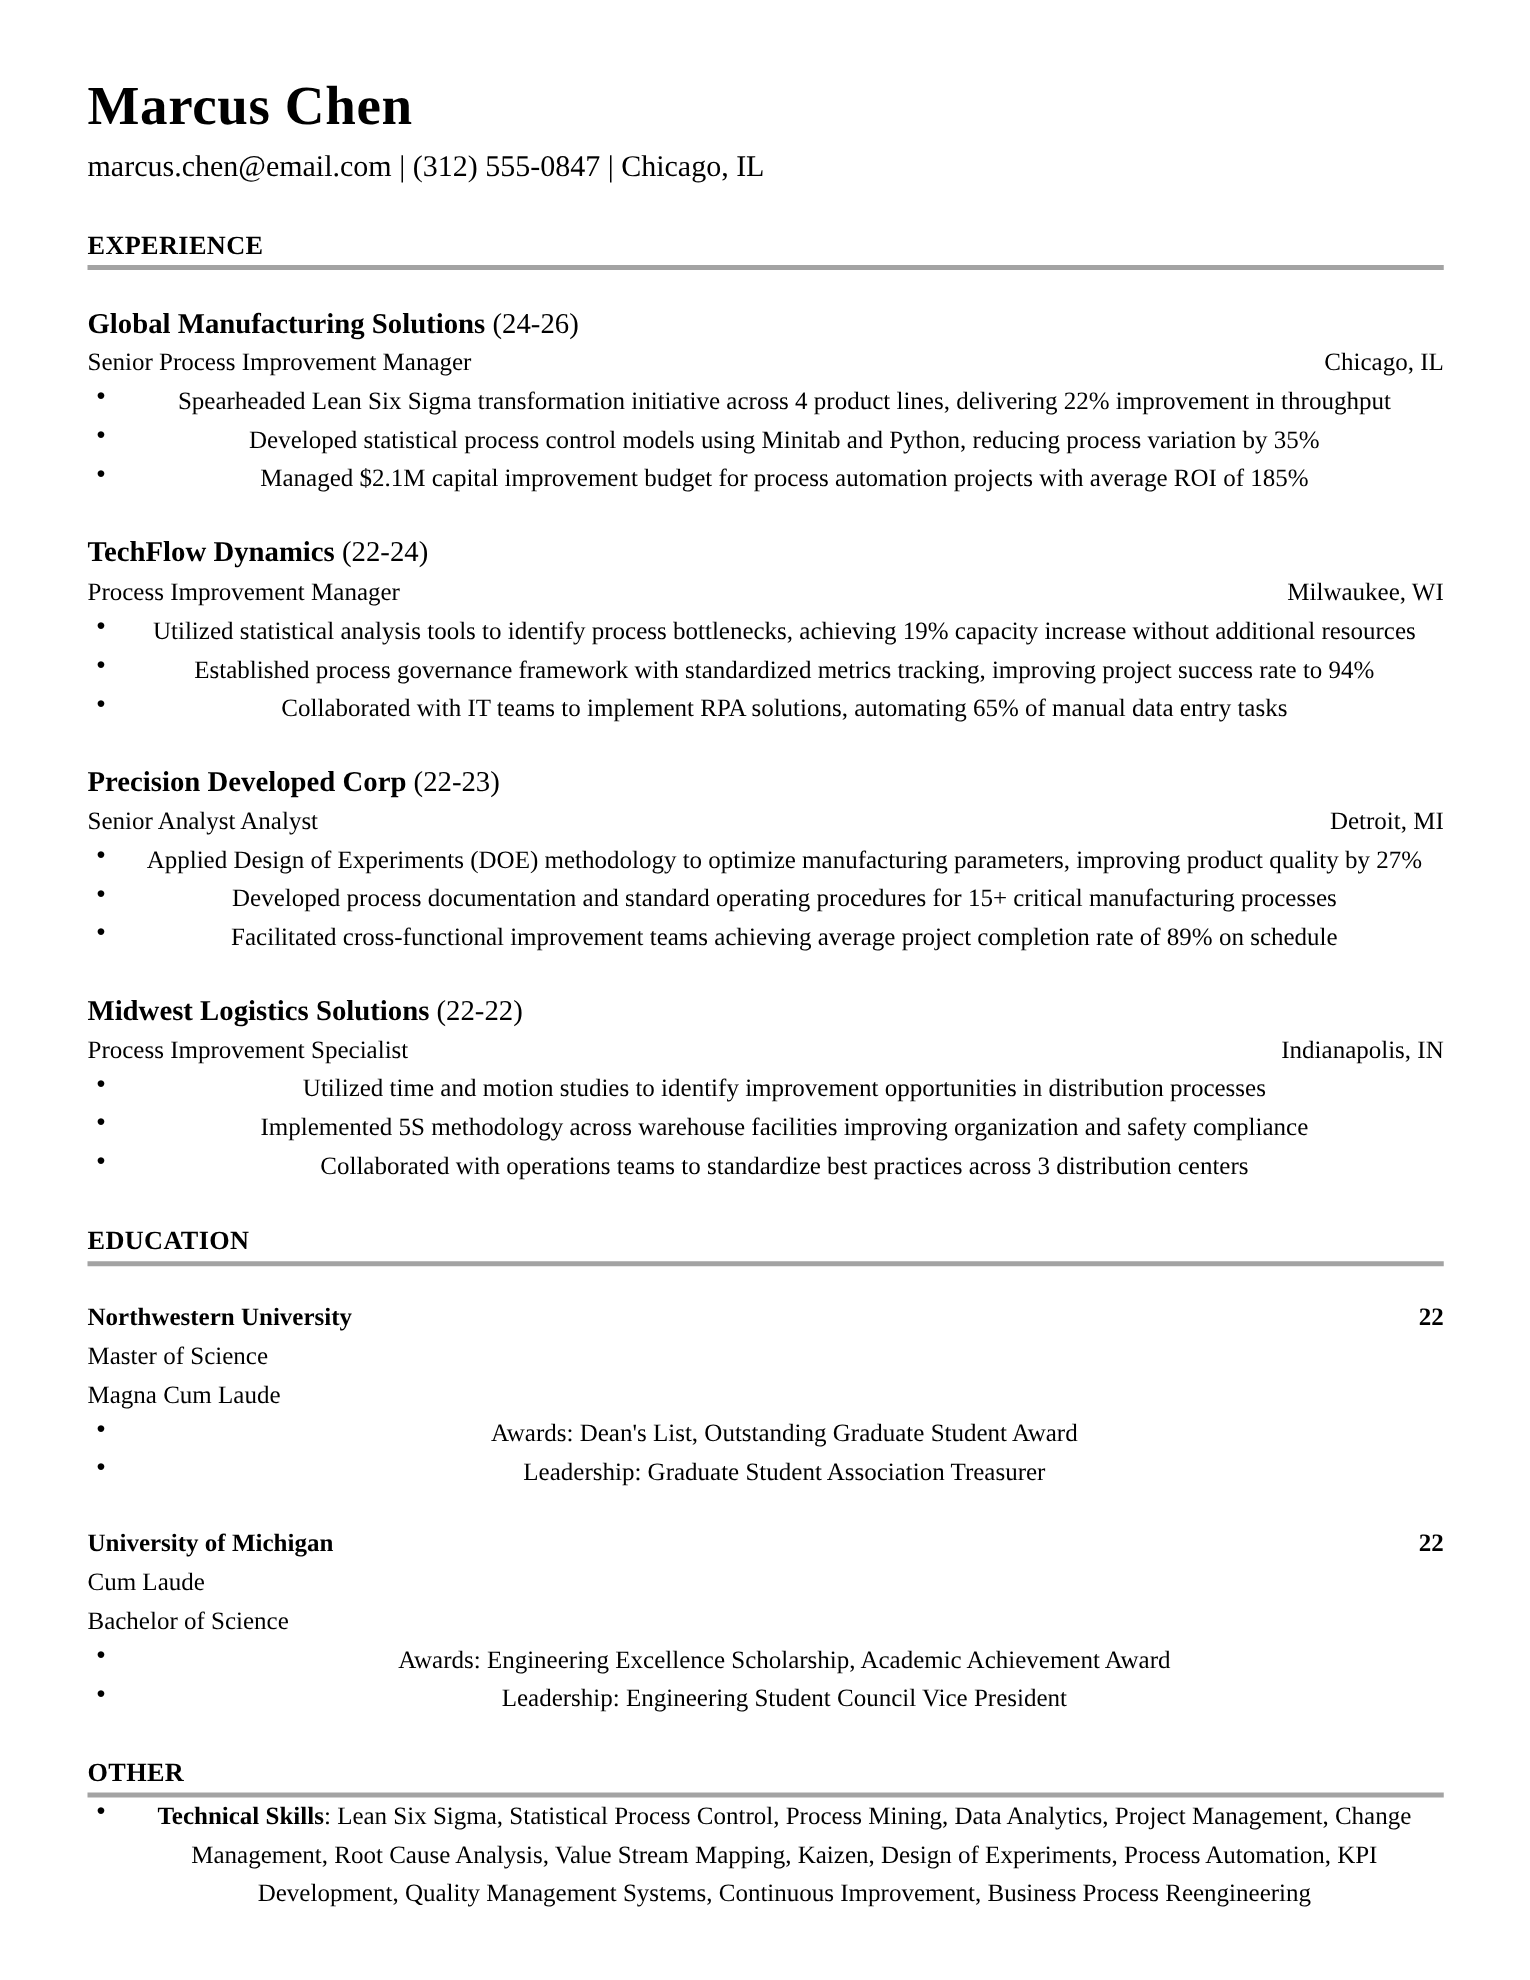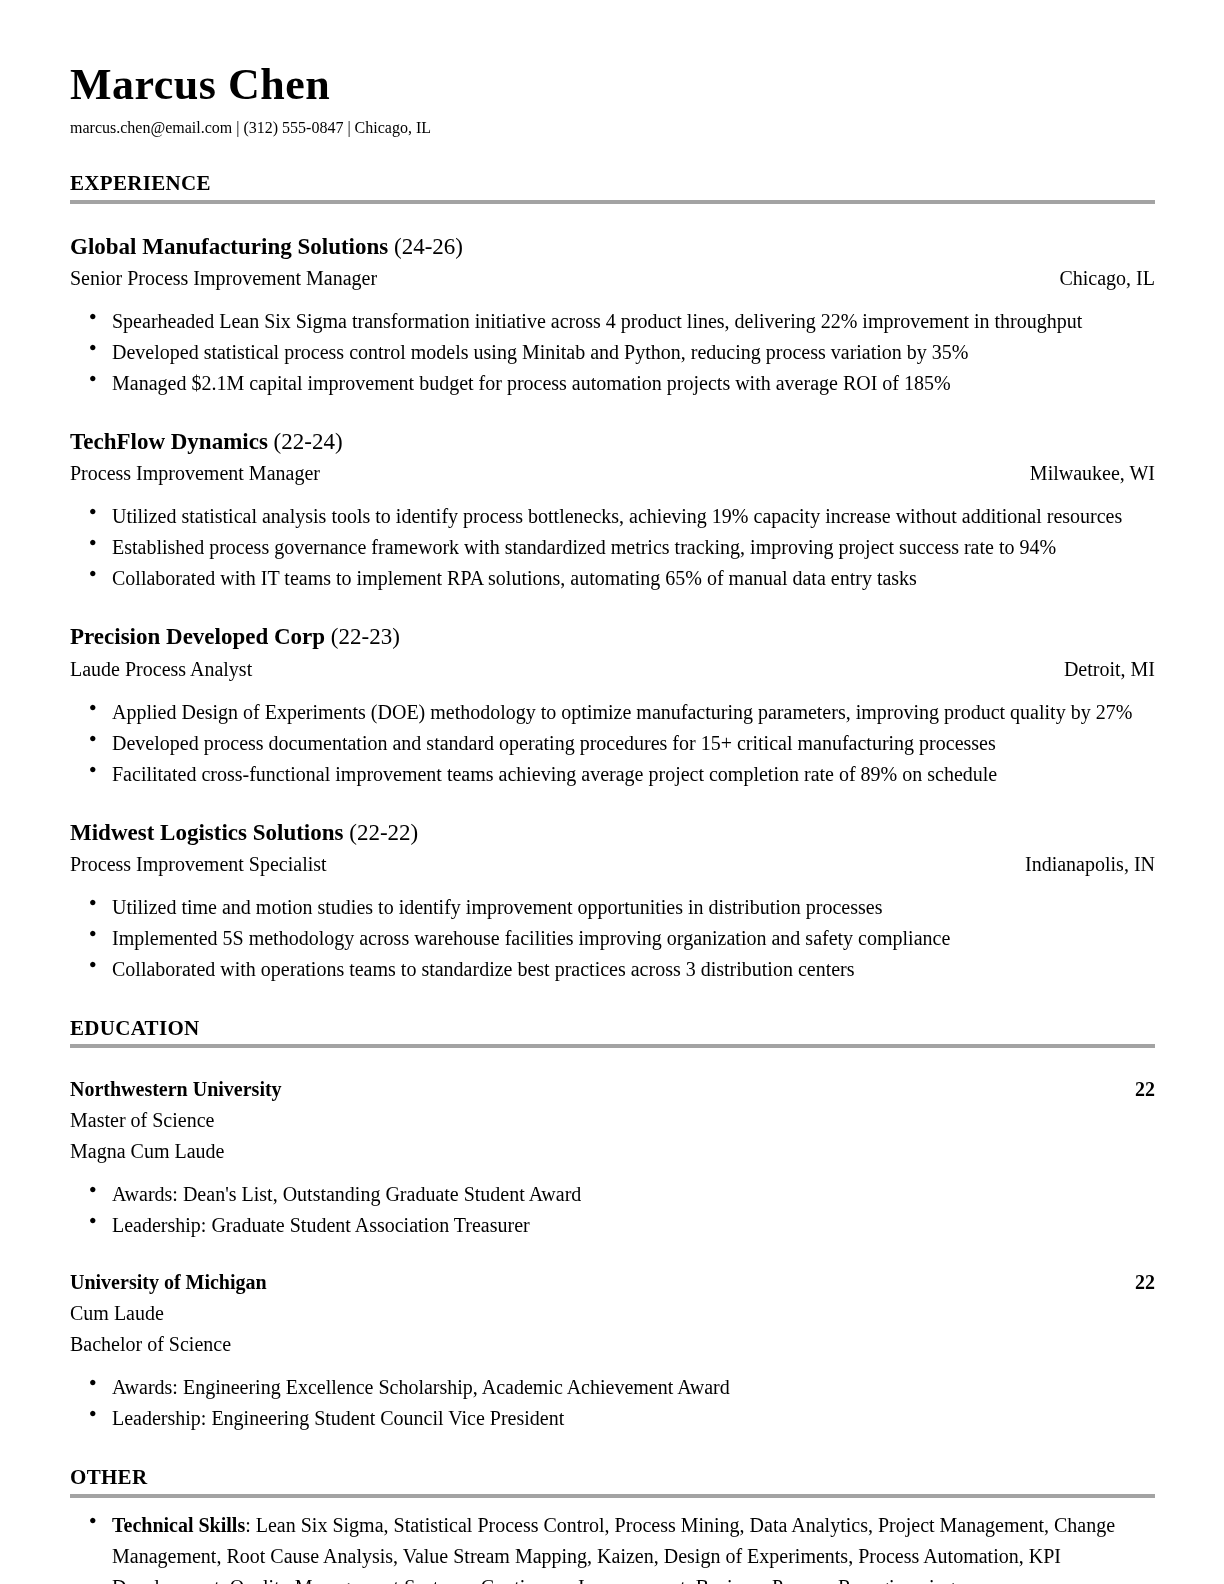--- a/index.html
+++ b/index.html
@@ -9,31 +9,31 @@
     color: #000000;
     font-size: 20px;
     line-height: 1.55;
     -webkit-font-smoothing: antialiased;
   }
   .page { padding: 60px 69px 20px 70px; box-sizing: border-box; font-family: Liberation Serif, serif; }
   .name {
     margin: 0; font-size: 44px; font-weight: 700; line-height: 1.15;
     letter-spacing: 0.5px;
   }
-  .contact { font-size: 16px; margin-top: 5px; }
+  .contact { font-size: 24px; margin-top: 5px; }
   .section-title {
     font-size: 21px; font-weight: 700; letter-spacing: 0.3px;
     border-bottom: 4px solid #a3a3a3;
     padding-bottom: 3px; margin: 30px 0 0 0; line-height: 1.25;
   }
   .job, .school { margin-top: 26px; }
   .company-line { font-size: 23px; line-height: 1.45; }
   .bold { font-weight: 700; }
   .row { display: flex; justify-content: space-between; align-items: baseline; gap: 40px; }
-  ul.bullets { list-style: none; margin: 12px; padding: 0 0 0 30px; }
+  ul.bullets { list-style: none; margin: 0; padding: 0 0 0 30px; text-align: center; }
   ul.bullets > li { position: relative; }
   ul.bullets > li::before {
     content: "●"; position: absolute; left: -23px; top: 1px; font-size: 12.5px;
   }
   .other-list { margin-top: 26px; }
 </style>
 </head>
 <body>
 
 <div class="page">
@@ -83,21 +83,21 @@
 
         </ul>
       </div>
 
       <div class="job">
         <div class="company-line">
           <span class="bold">Precision Developed Corp</span>
           <span>(22-23)</span>
         </div>
         <div class="row">
-          <span>Laude Process Analyst</span>
+          <span>Senior Analyst Analyst</span>
           <span>Detroit, MI</span>
         </div>
         <ul class="bullets">
 
             <li>Applied Design of Experiments (DOE) methodology to optimize manufacturing parameters, improving product quality by 27%</li>
 
             <li>Developed process documentation and standard operating procedures for 15+ critical manufacturing processes</li>
 
             <li>Facilitated cross-functional improvement teams achieving average project completion rate of 89% on schedule</li>
 

